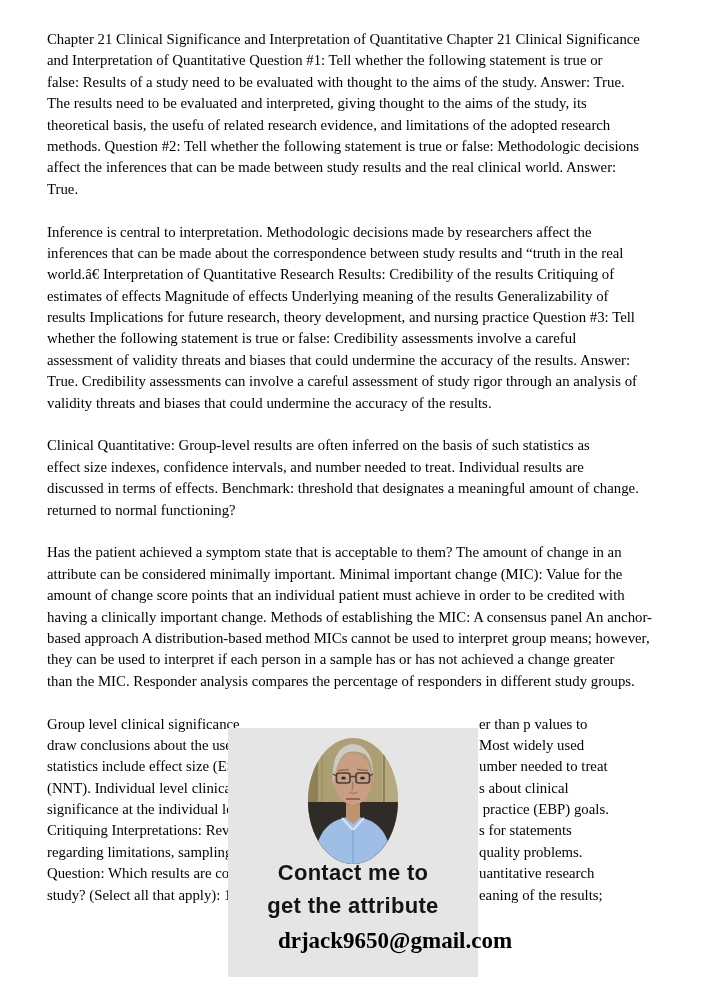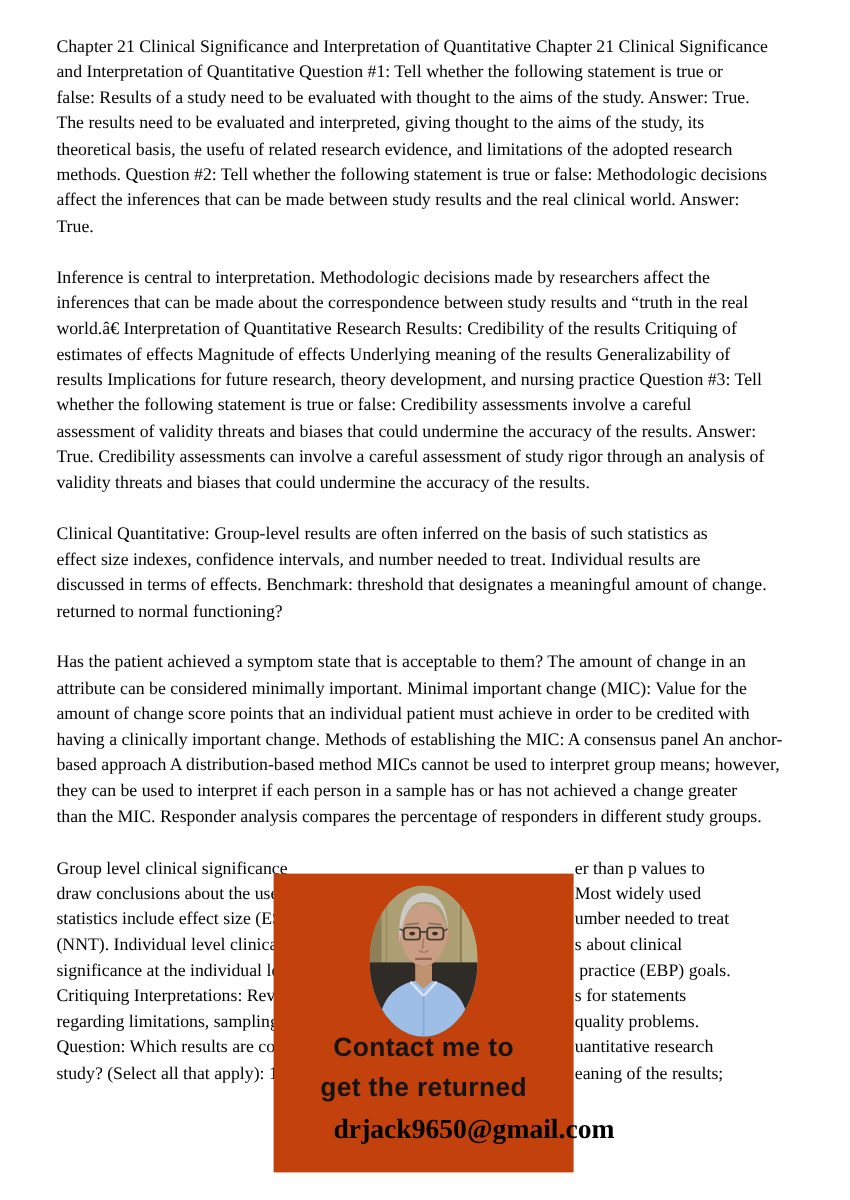--- a/index.html
+++ b/index.html
@@ -35,21 +35,21 @@
     white-space: pre;
   }
   .frag-left { left: 0; }
   .frag-right { left: 432px; }
   .overlay {
     position: absolute;
     left: 228px;
     top: 728px;
     width: 250px;
     height: 249px;
-    background: #c2410c;
+    background: #e5e5e5;
     z-index: 5;
   }
   .photo {
     position: absolute;
     left: 80px;
     top: 10px;
     width: 90px;
     height: 126px;
   }
   .overlay-heading {
@@ -198,17 +198,17 @@
         <line x1="28.5" y1="38" x2="25" y2="36" stroke="#463F36" stroke-width="1.2"></line>
         <line x1="61.5" y1="38" x2="65" y2="36" stroke="#463F36" stroke-width="1.2"></line>
         <ellipse cx="35.5" cy="40" rx="2.4" ry="1.5" fill="#3A2E24"></ellipse>
         <ellipse cx="54.5" cy="40" rx="2.4" ry="1.5" fill="#3A2E24"></ellipse>
         <path d="M45,44 L44,53" stroke="#A67A5E" stroke-width="1.4" fill="none"></path>
         <path d="M41,54 Q45,57 49,54" stroke="#A67A5E" stroke-width="1.3" fill="none"></path>
         <line x1="38" y1="61" x2="52" y2="61" stroke="#96664C" stroke-width="1.8"></line>
       </g>
     </svg>
     <div class="overlay-heading oh1">Contact me to</div>
-    <div class="overlay-heading oh2">get the returned</div>
+    <div class="overlay-heading oh2">get the attribute</div>
     <div class="overlay-email">drjack9650@gmail.com</div>
   </div>
 
 </div>
 
 </body></html>

